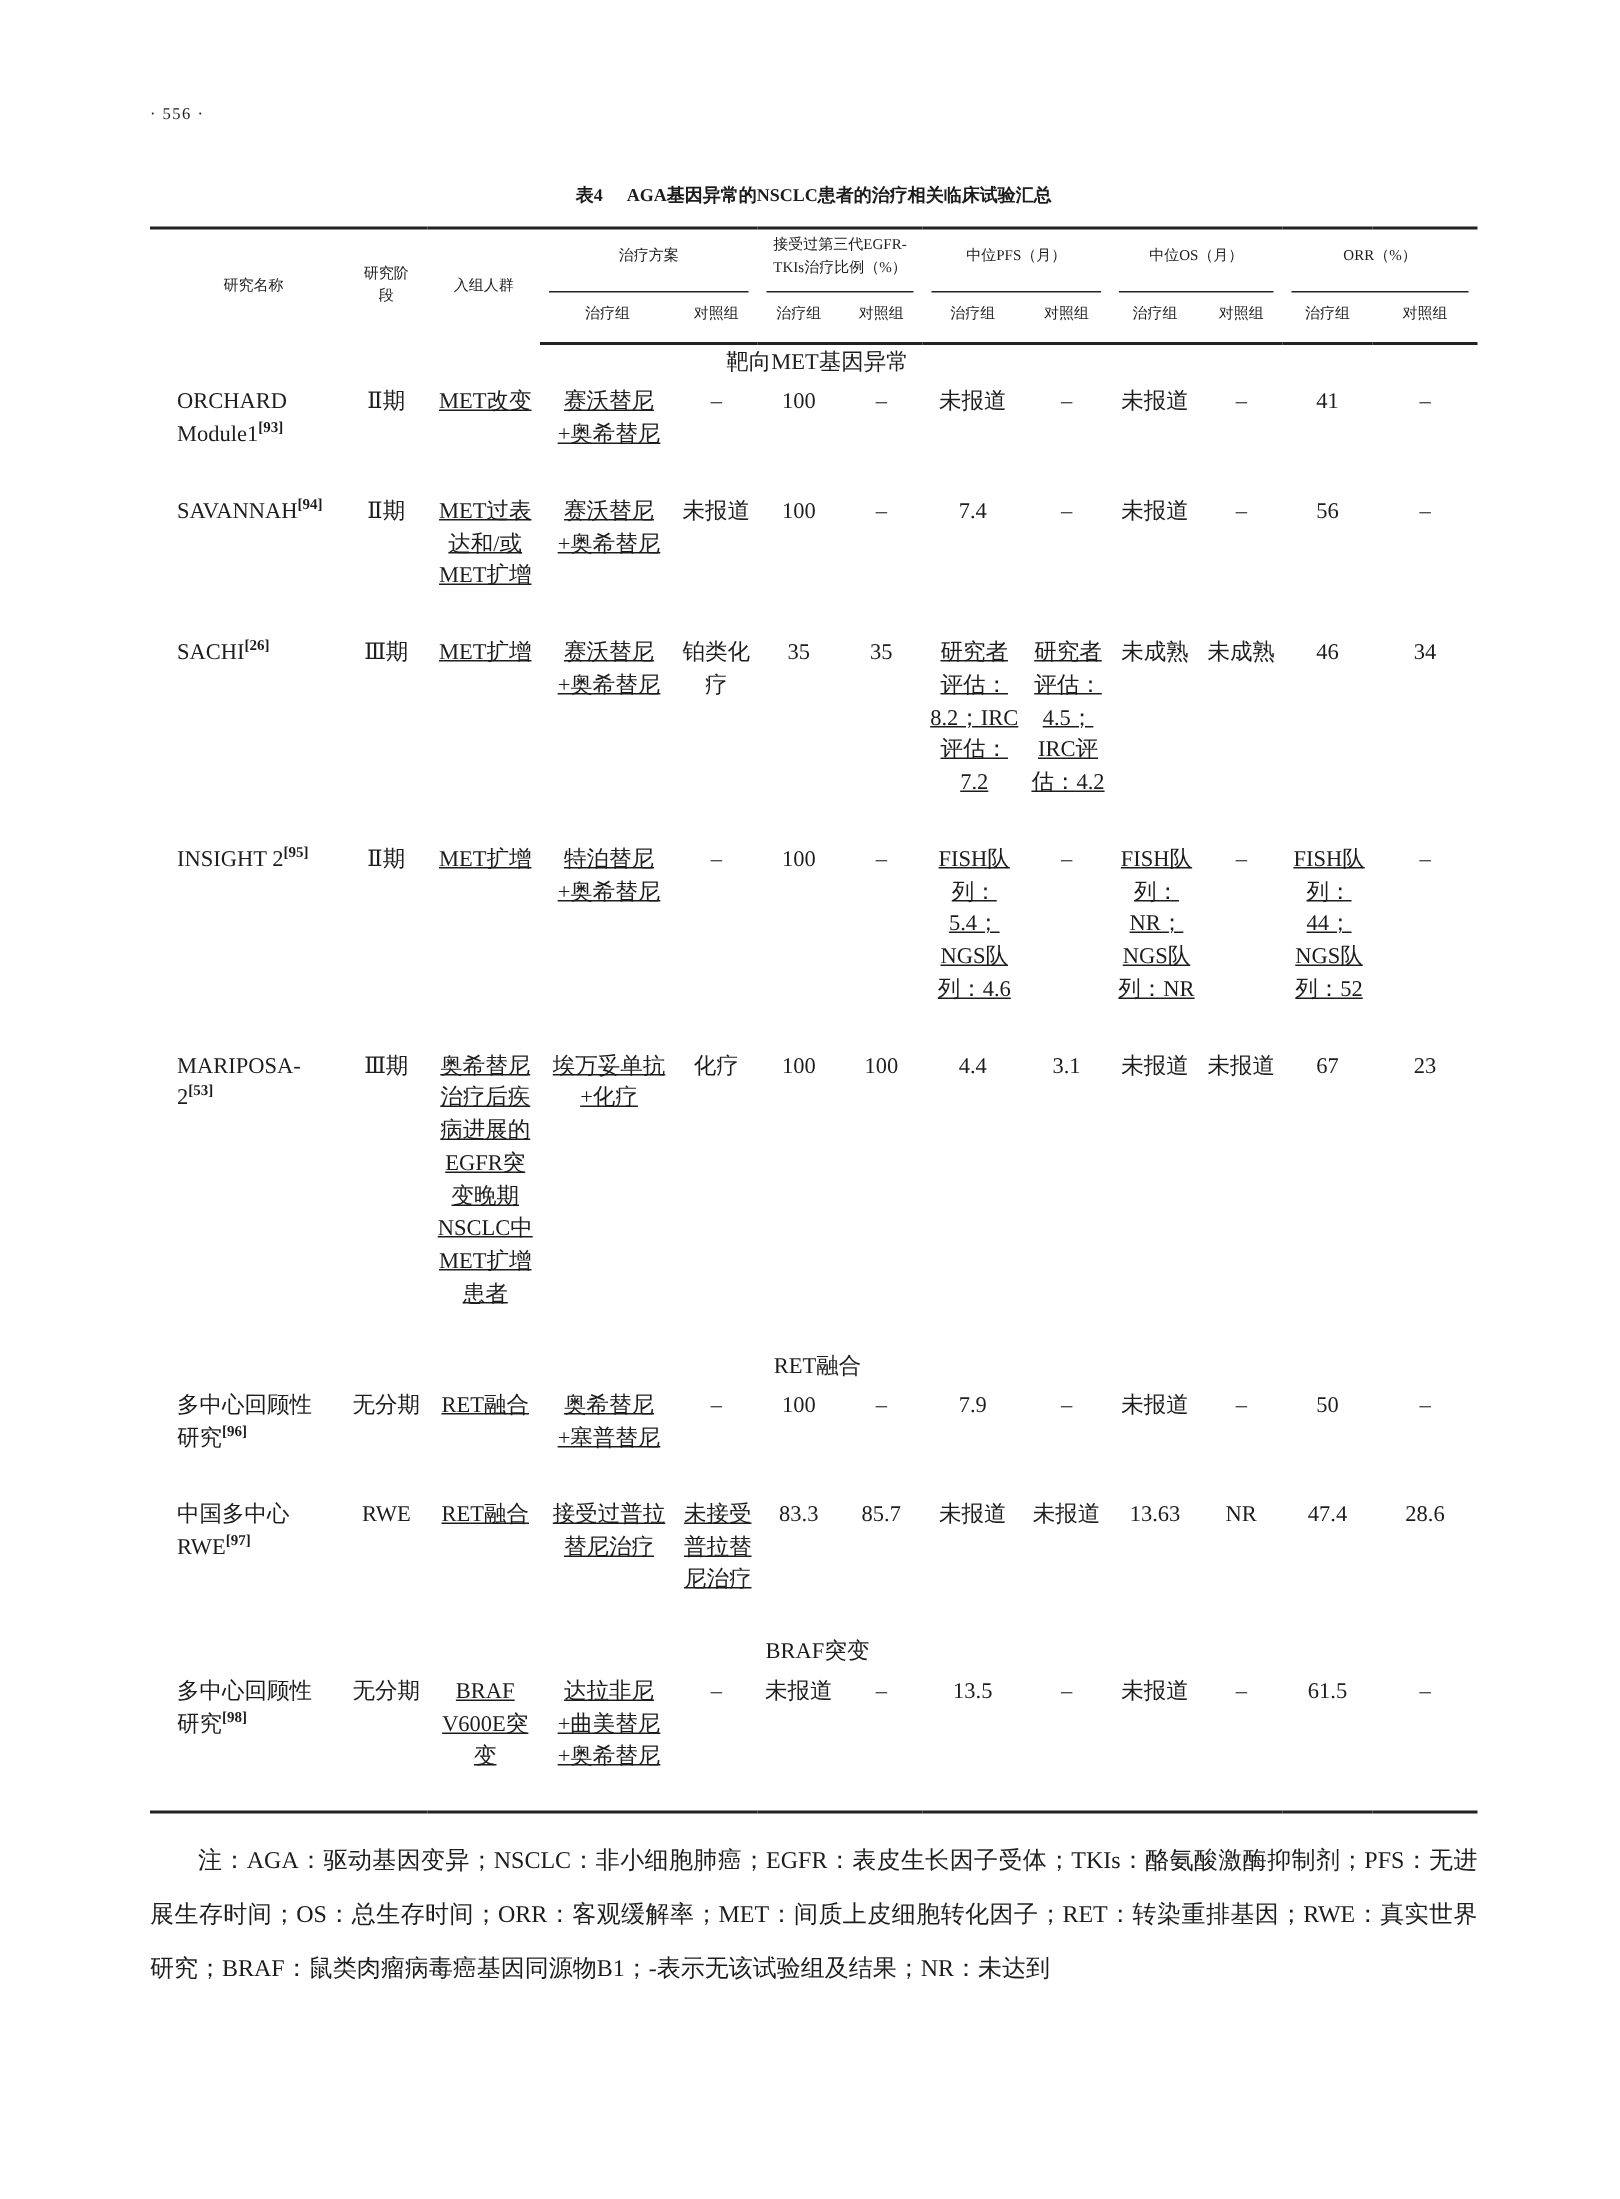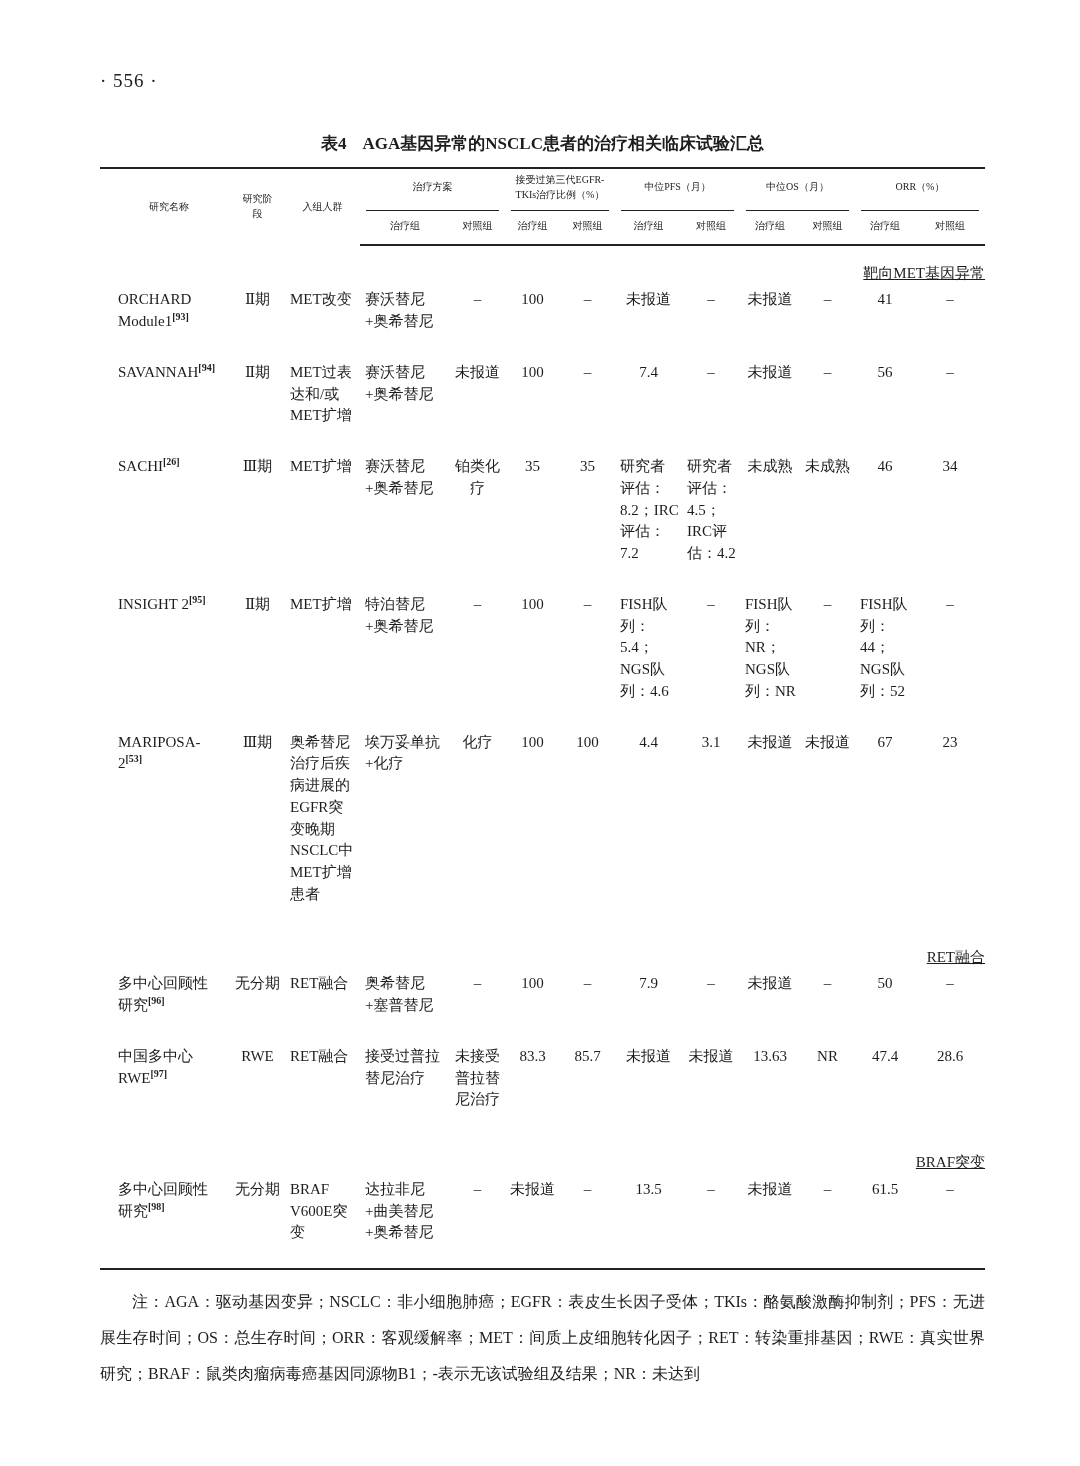--- a/index.html
+++ b/index.html
@@ -10,33 +10,33 @@
     width: 1080px; height: 1466px;
     font-family: "Liberation Serif", "DejaVu Serif", serif;
     color: #1d1d1d;
     overflow: hidden;
   }
   .page { padding: 70px 95px 0 100px; }
 
   
   .page-header {
     display: flex; align-items: center;
-    width: 885px; font-size: 19px;
+    width: 885px; font-size: 11px;
   }
   .page-num { white-space: nowrap; padding-bottom: 7px; letter-spacing: 1px; }
   .journal-line {
     margin-left: auto; white-space: nowrap;
     border-bottom: 1.5px solid #222; padding-bottom: 7px;
     letter-spacing: .2px;
   }
 
   
   .table-title {
     width: 885px; text-align: center; font-weight: bold;
-    font-size: 17px; margin-top: 33px;
+    font-size: 12px; margin-top: 33px;
   }
   .title-label { margin-right: 16px; }
 
   
   table.data-table {
     width: 885px; margin-top: 12px;
     border-collapse: collapse; table-layout: fixed;
     border-top: 2.5px solid #222;
     border-bottom: 2.5px solid #222;
   }
@@ -52,23 +52,23 @@
     background-position: center bottom;
     background-size: calc(100% - 12px) 1.5px;
     padding-bottom: 9px; padding-top: 4px;
   }
   tr.subhead th { border-bottom: 2.5px solid #222; padding: 8px 2px 10px; }
 
   tbody td {
     font-size: 15px; line-height: 1.45; vertical-align: top;
     padding: 5px 3px 24px;
   }
-  td.sec { padding: 17px 0 0 5px; text-align: right; text-decoration: underline; }
+  td.sec { padding: 2px 0 0 5px; text-align: center; }
   td.name-cell { text-align: left; padding-left: 18px; padding-right: 14px; }
-  td.al { text-align: left; padding-left: 5px; padding-right: 3px; }
+  td.al { text-align: center; padding-left: 5px; padding-right: 3px; text-decoration: underline; }
   td.ac { text-align: center; }
   sup { font-size: 10px; line-height: 1; font-weight: bold; }
 
   
   .note {
     width: 885px; margin: 14px 0 0;
     font-size: 16px; line-height: 2.25;
     text-align: justify; text-indent: 2em;
   }
 </style>

